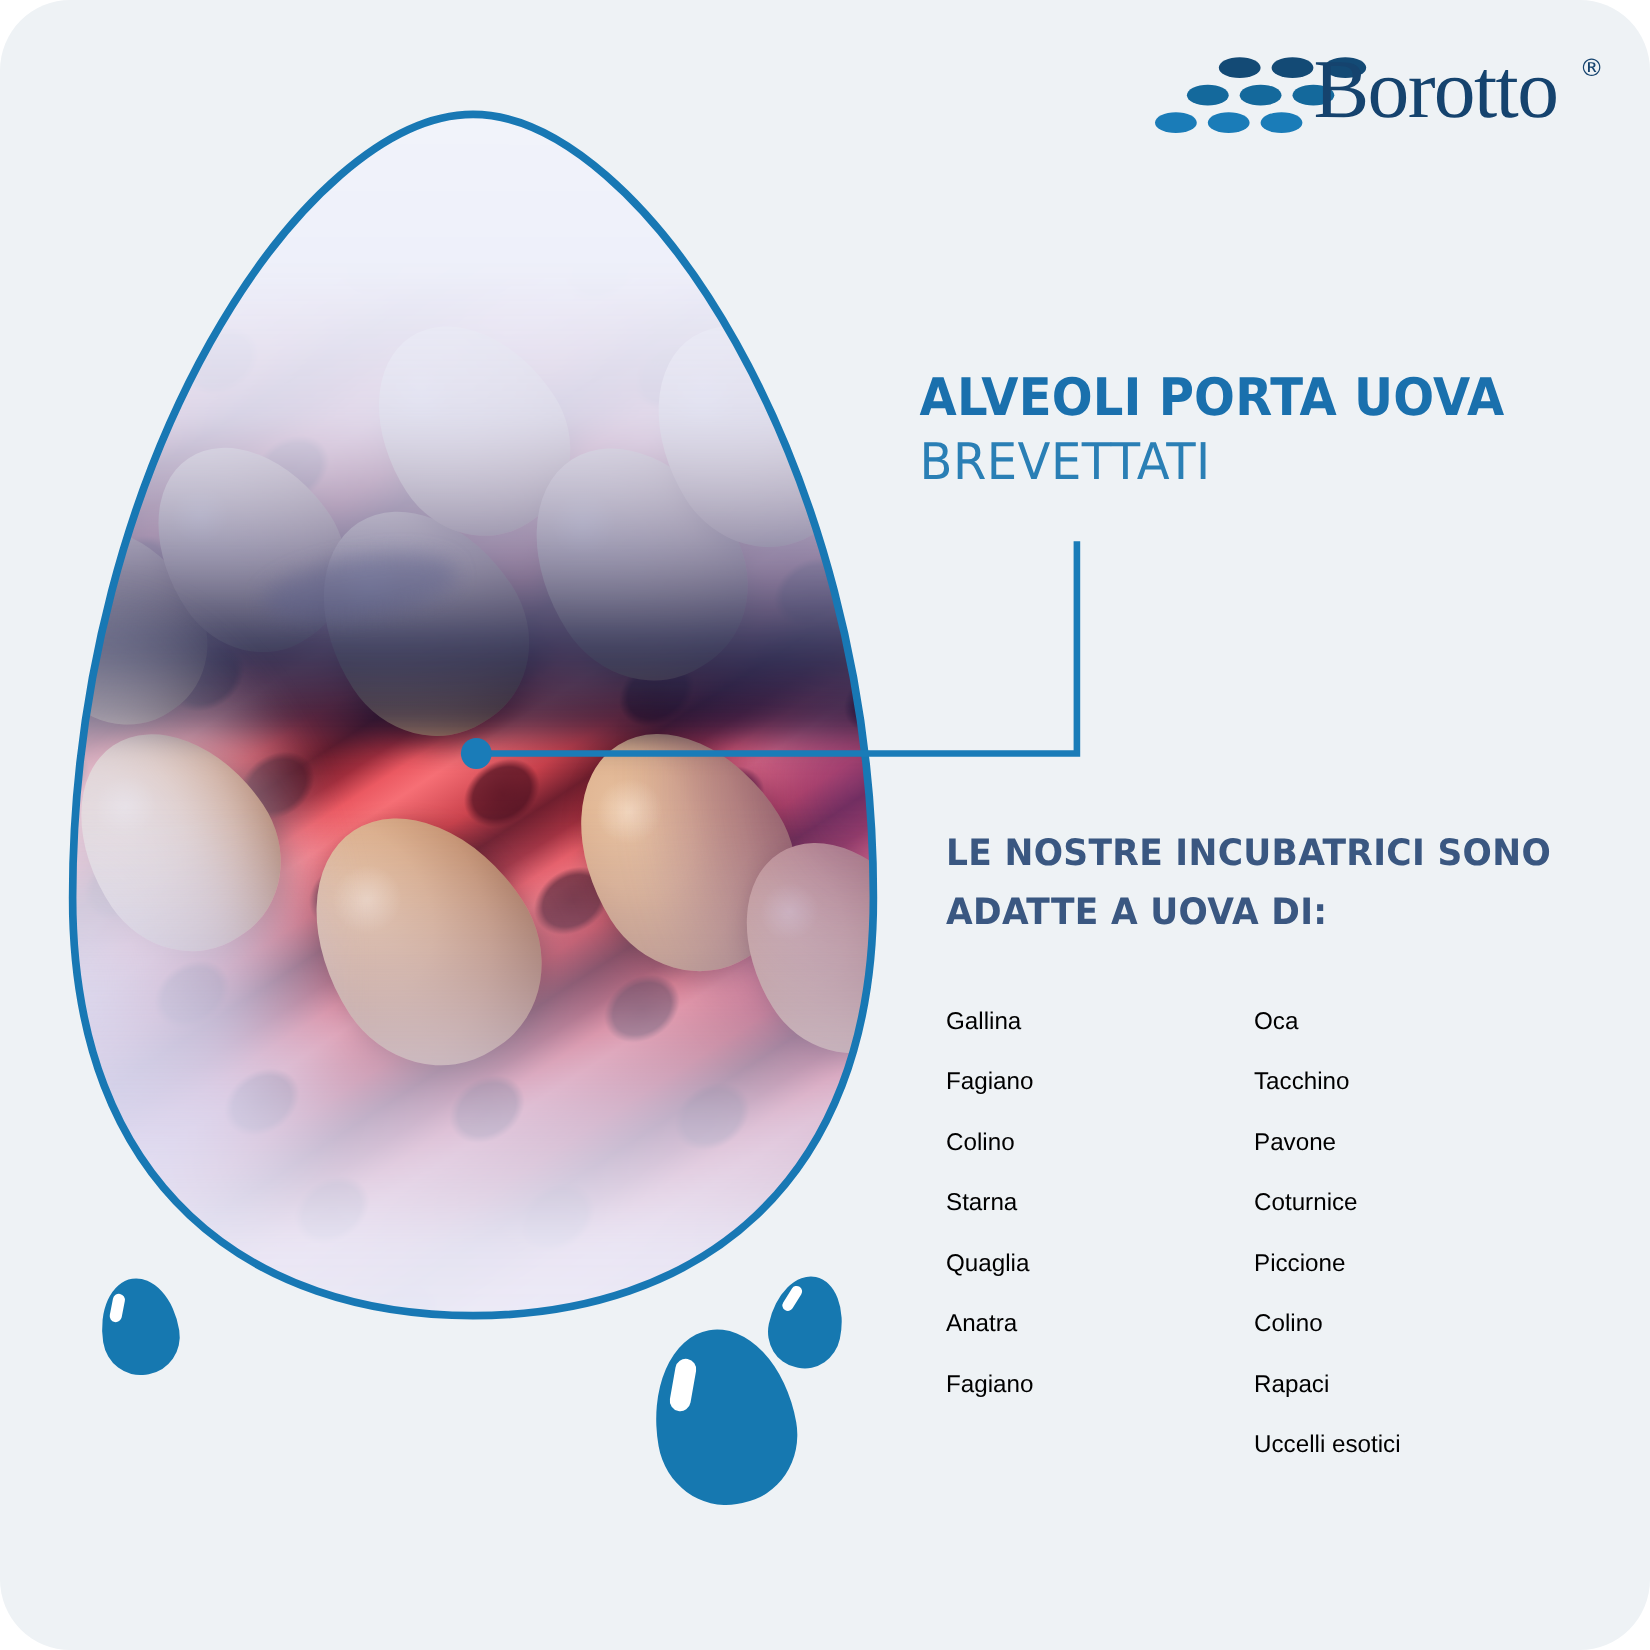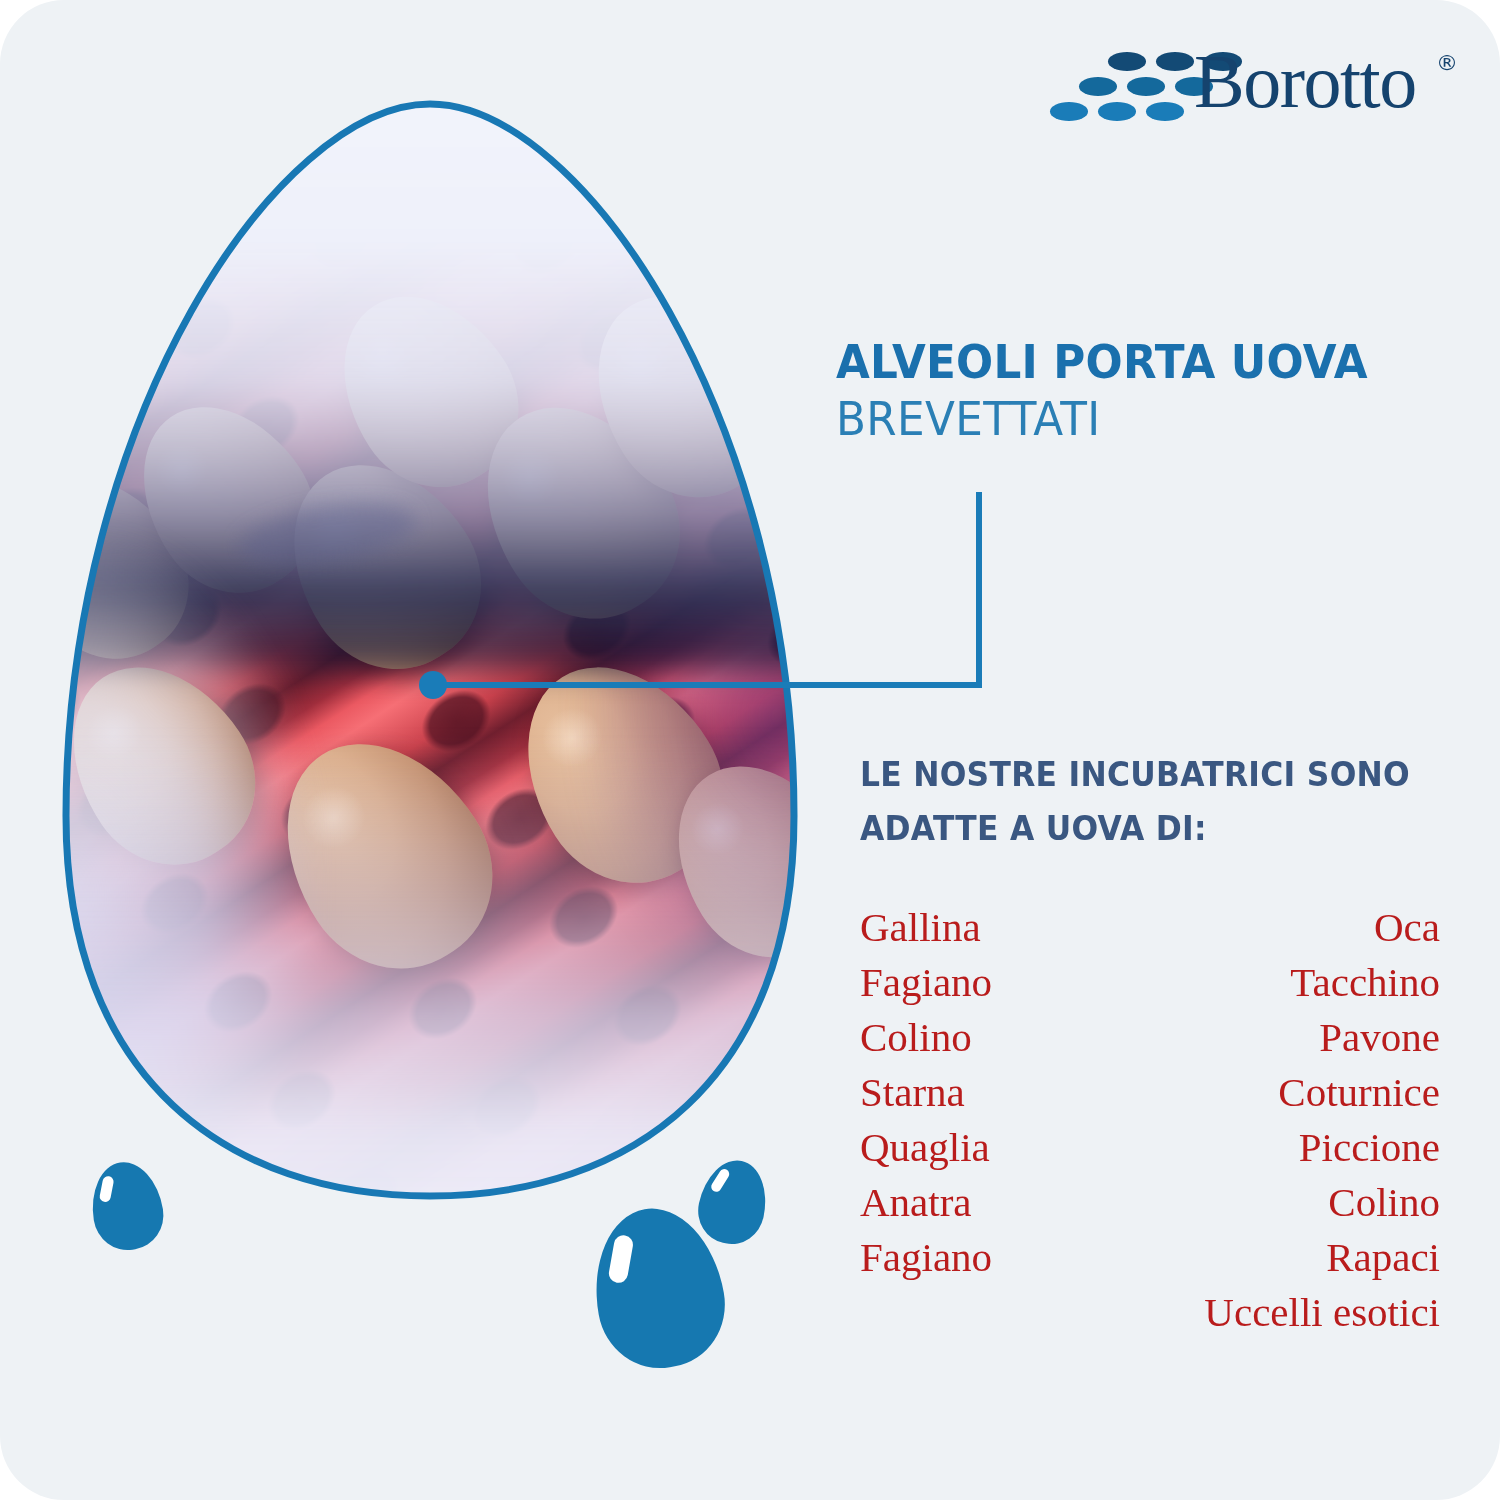--- a/index.html
+++ b/index.html
@@ -251,26 +251,26 @@
     left: 860px;
     top: 900px;
     width: 580px;
     display: flex;
   }
   .species-col {
     display: flex;
     flex-direction: column;
   }
   .species-col.col-left  { width: 280px; }
-  .species-col.col-right { width: 300px; text-align: right; }
+  .species-col.col-right { width: 300px; }
   .species-item {
-    font-family: Liberation Serif, serif;
-    font-size: 41px;
+    font-family: Liberation Sans, sans-serif;
+    font-size: 22px;
     font-weight: 400;
-    color: #b91c1c;
+    color: #000000;
     line-height: 55px;
     white-space: nowrap;
   }
 
   
   .deco-egg {
     position: absolute;
     background: #1678b0;
     border-radius: 50% 50% 48% 48% / 60% 60% 40% 40%;
   }

